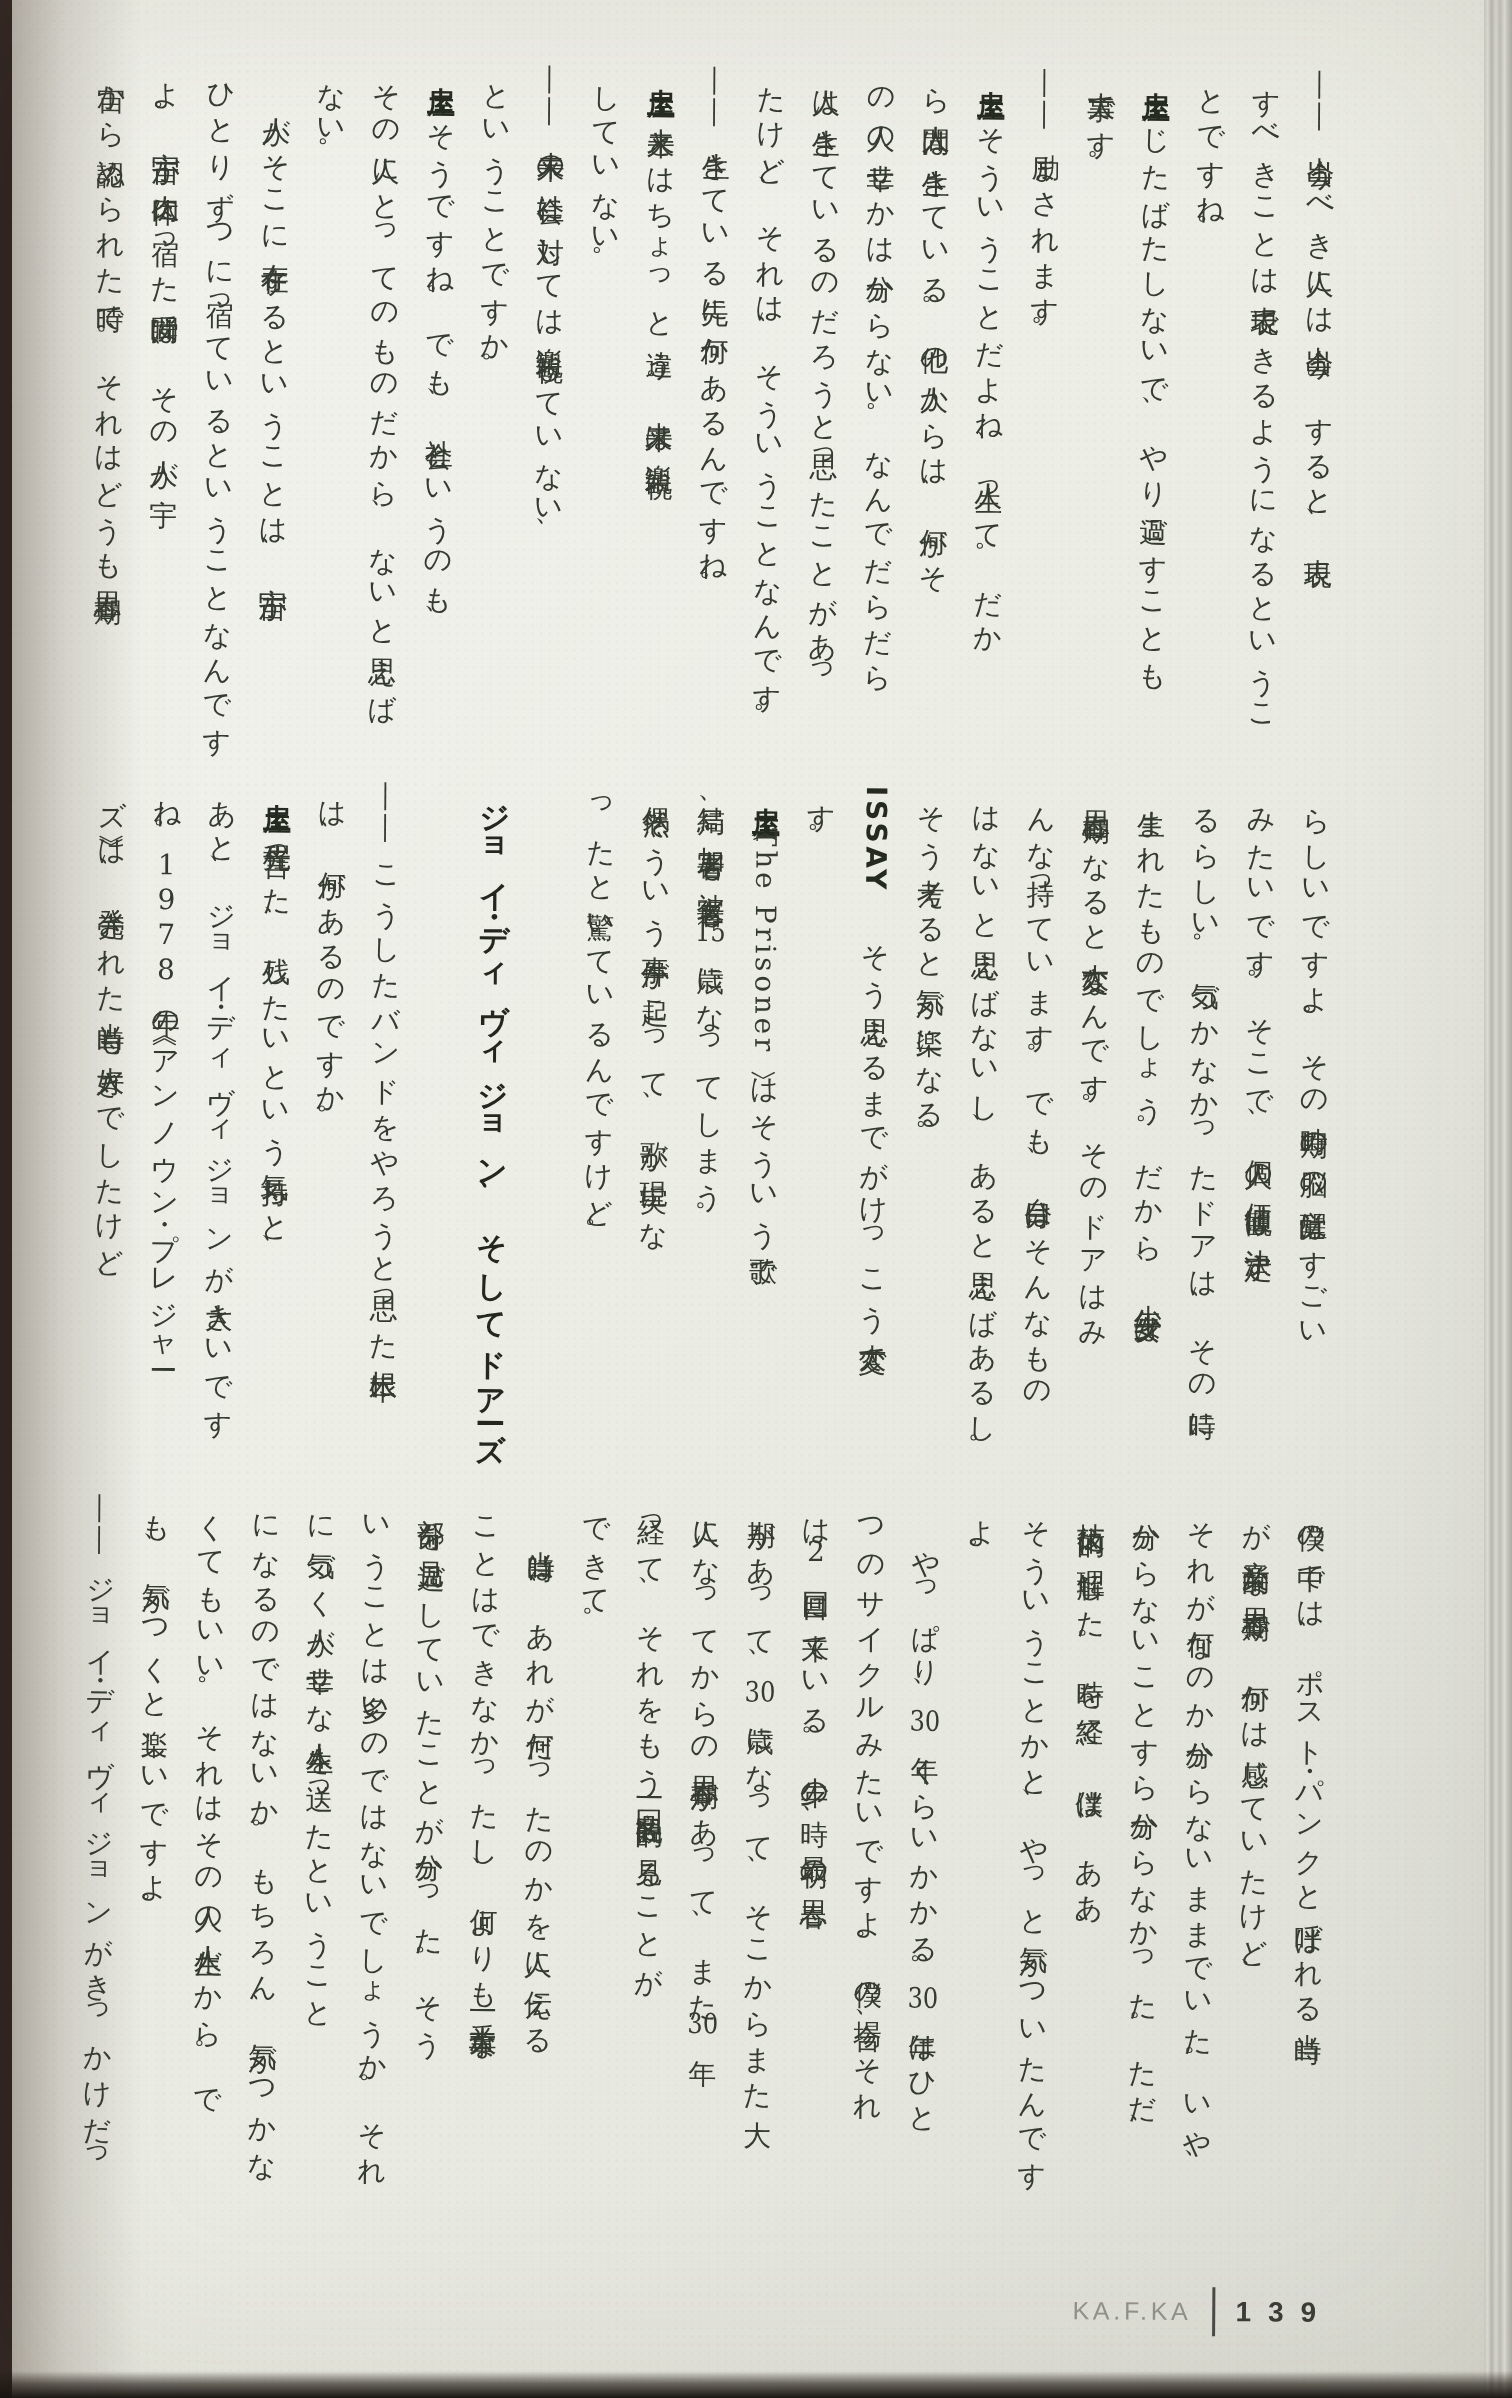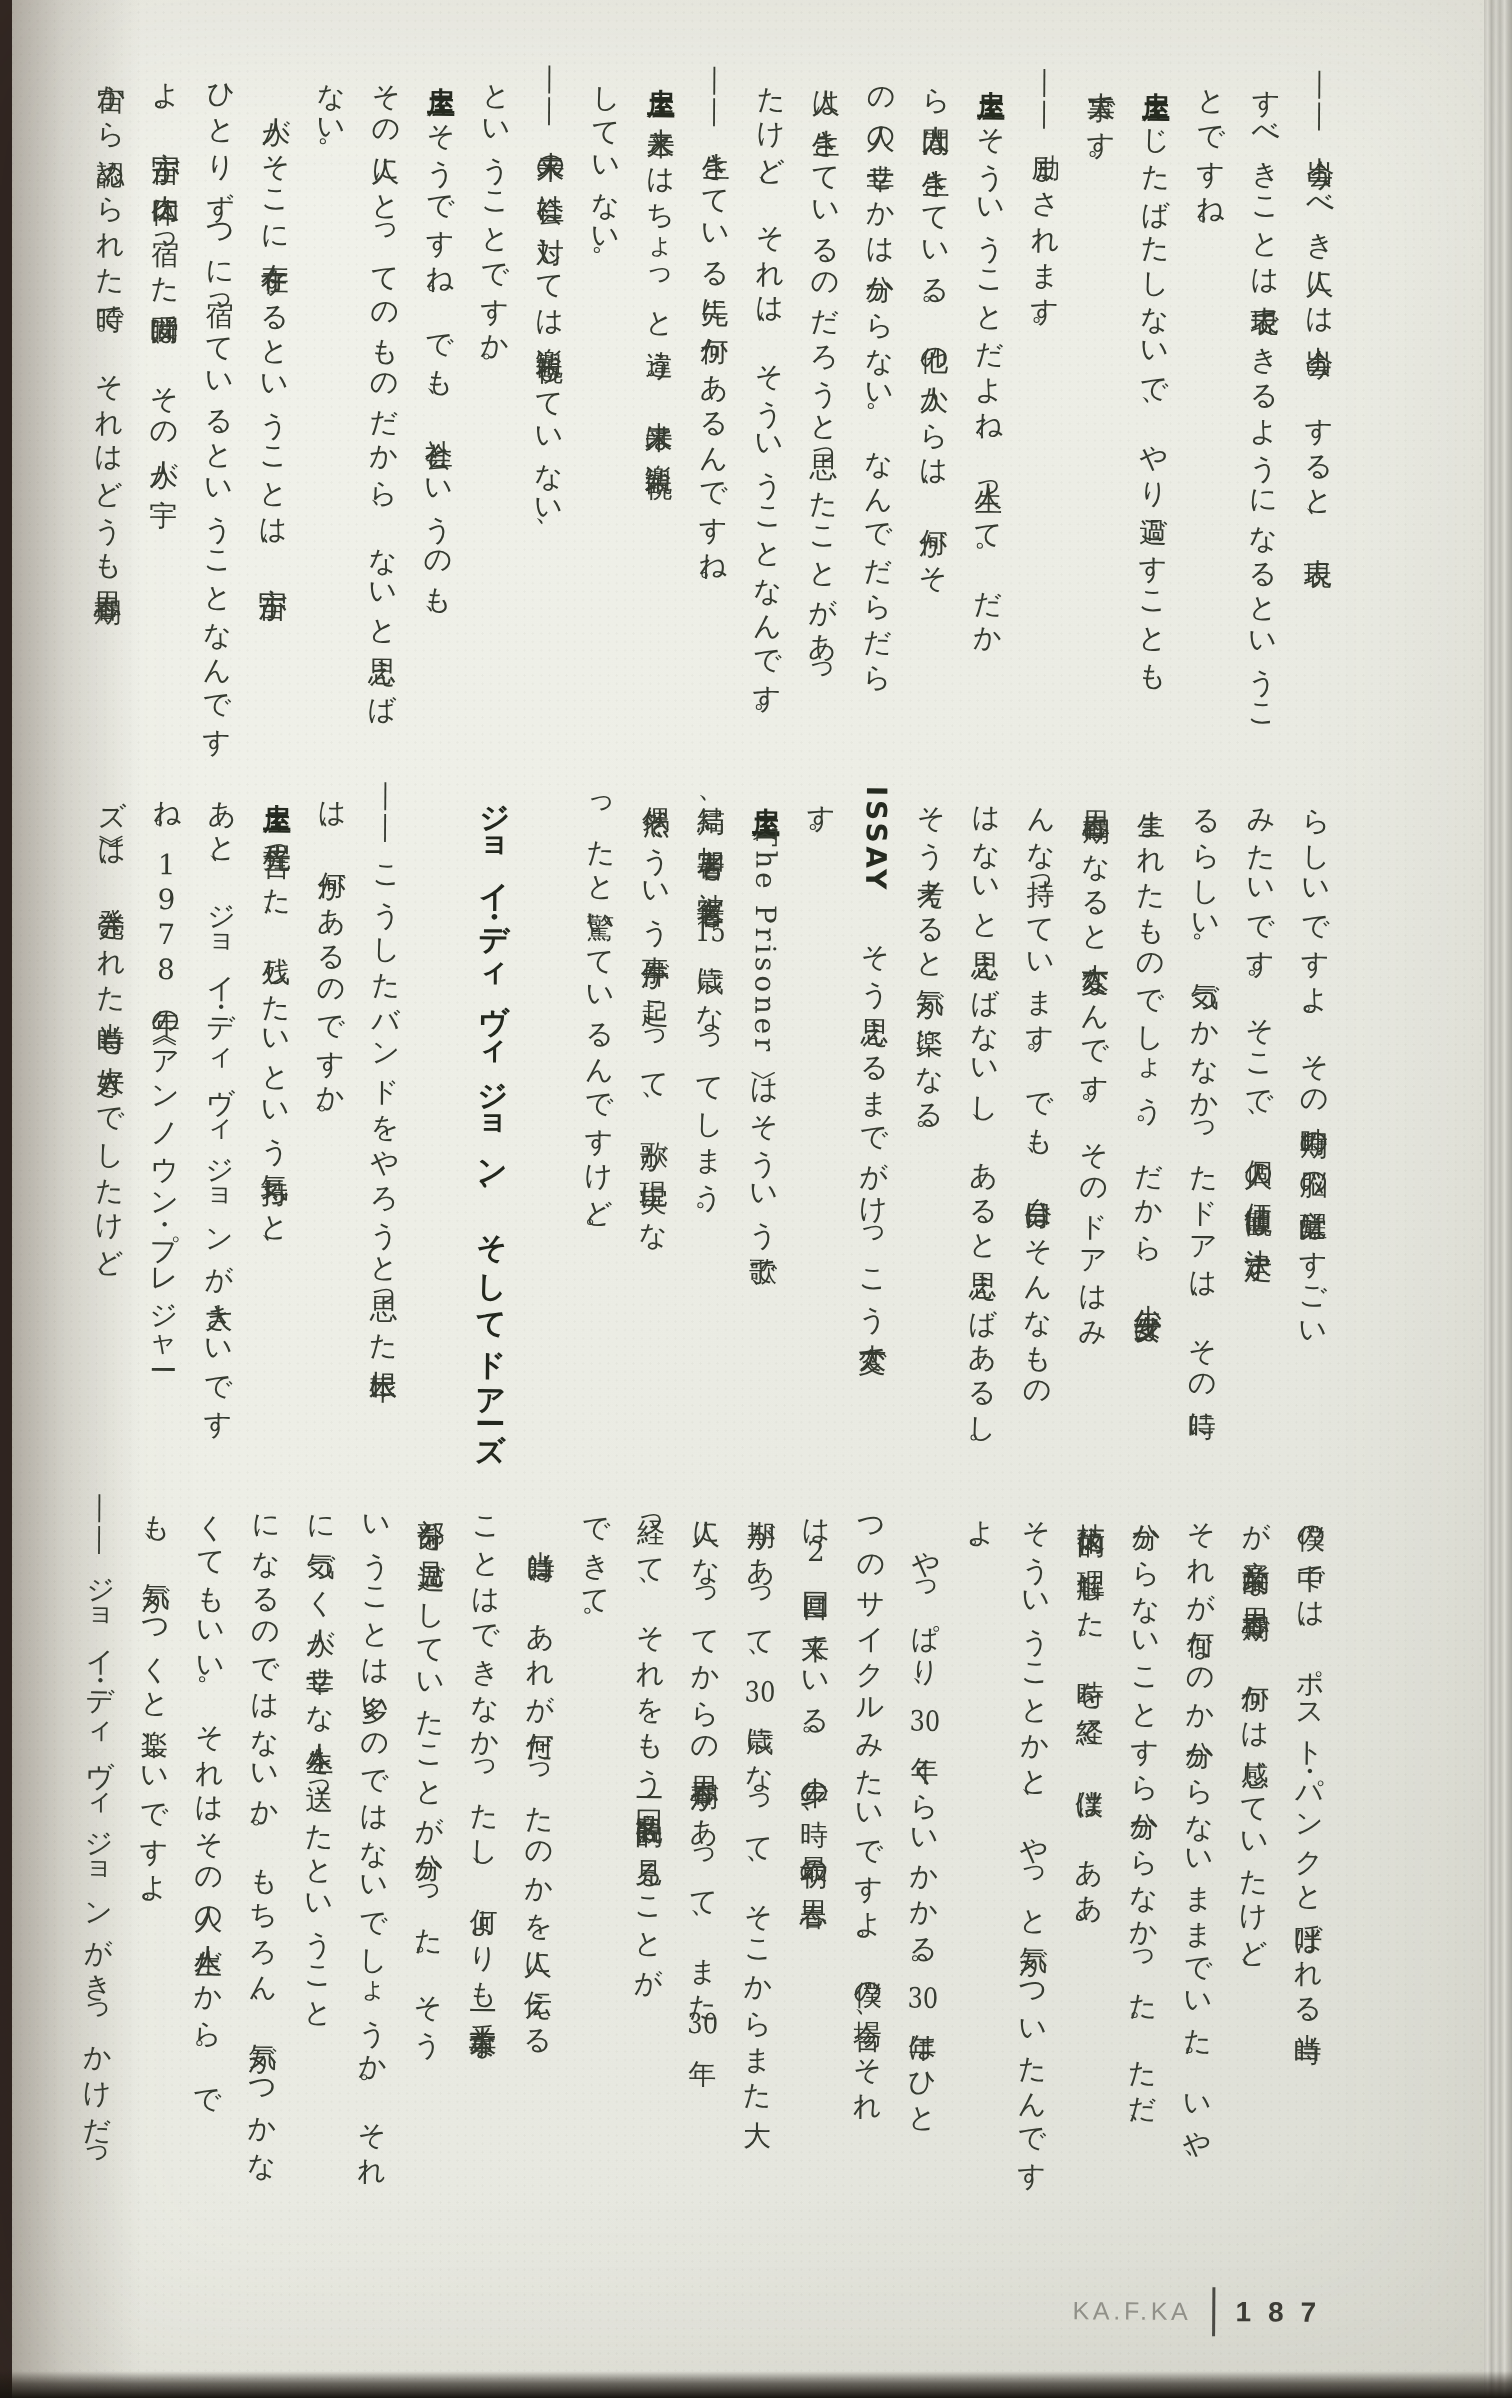--- a/index.html
+++ b/index.html
@@ -151,20 +151,20 @@
         <div class="col">に気づく人が幸せな人生を送ったということ</div>
         <div class="col">になるのではないか。もちろん、気がつかな</div>
         <div class="col">くてもいい。それはその人の人生だから。で</div>
         <div class="col">も、気がつくと楽しいですよ。</div>
         <div class="col">――ジョイ・ディヴィジョンがきっかけだっ</div>
       </div>
 
     <div id="footer">
       <span class="brand">KA.F.KA</span>
       <span class="bar"></span>
-      <span class="pagenum">187</span>
+      <span class="pagenum">139</span>
     </div>
   </div>
 
   <div id="bottom-shadow"></div>
   <div id="vignette"></div>
 </div>
 
 
 </body></html>

